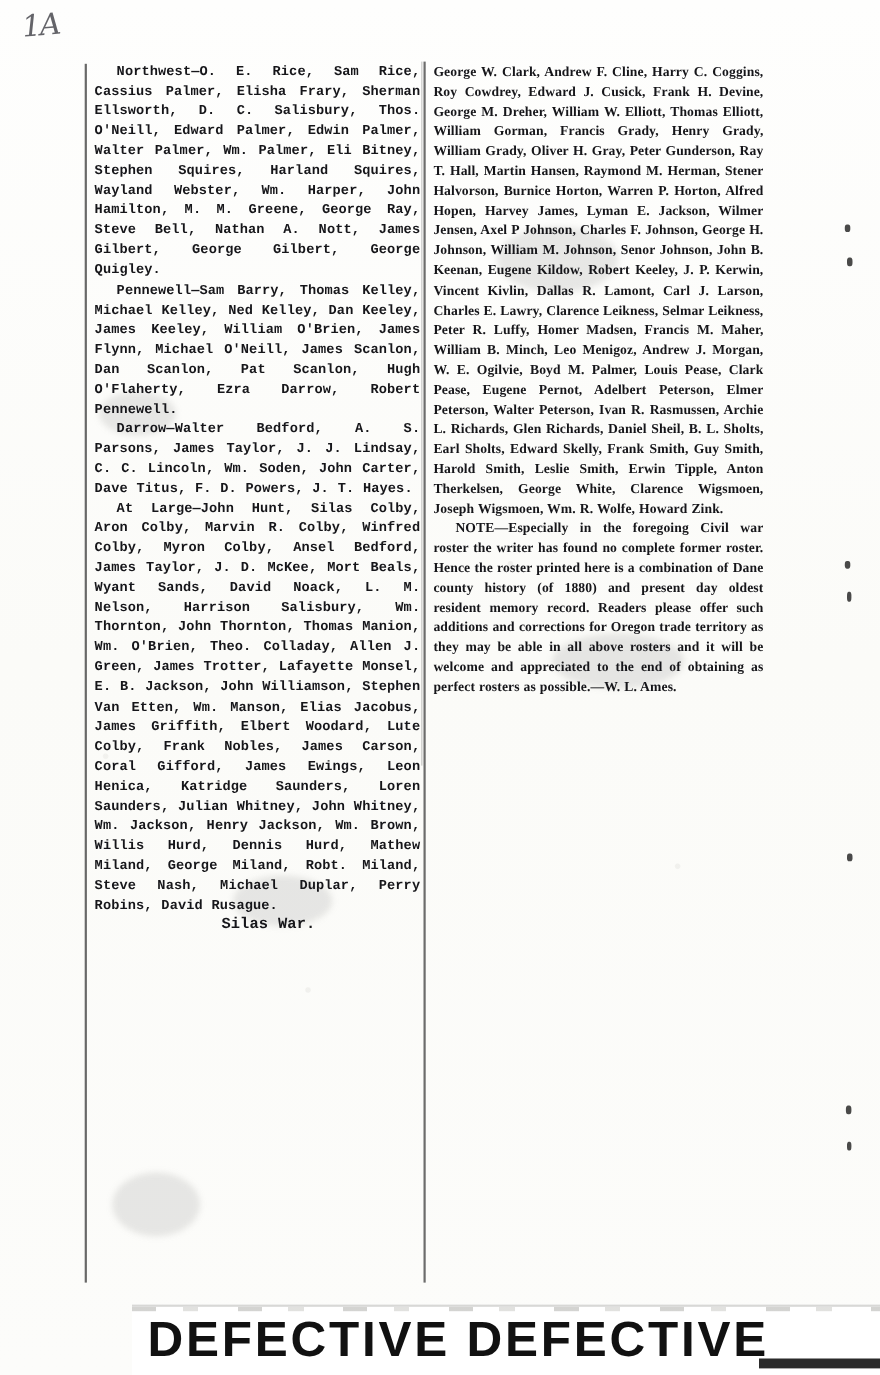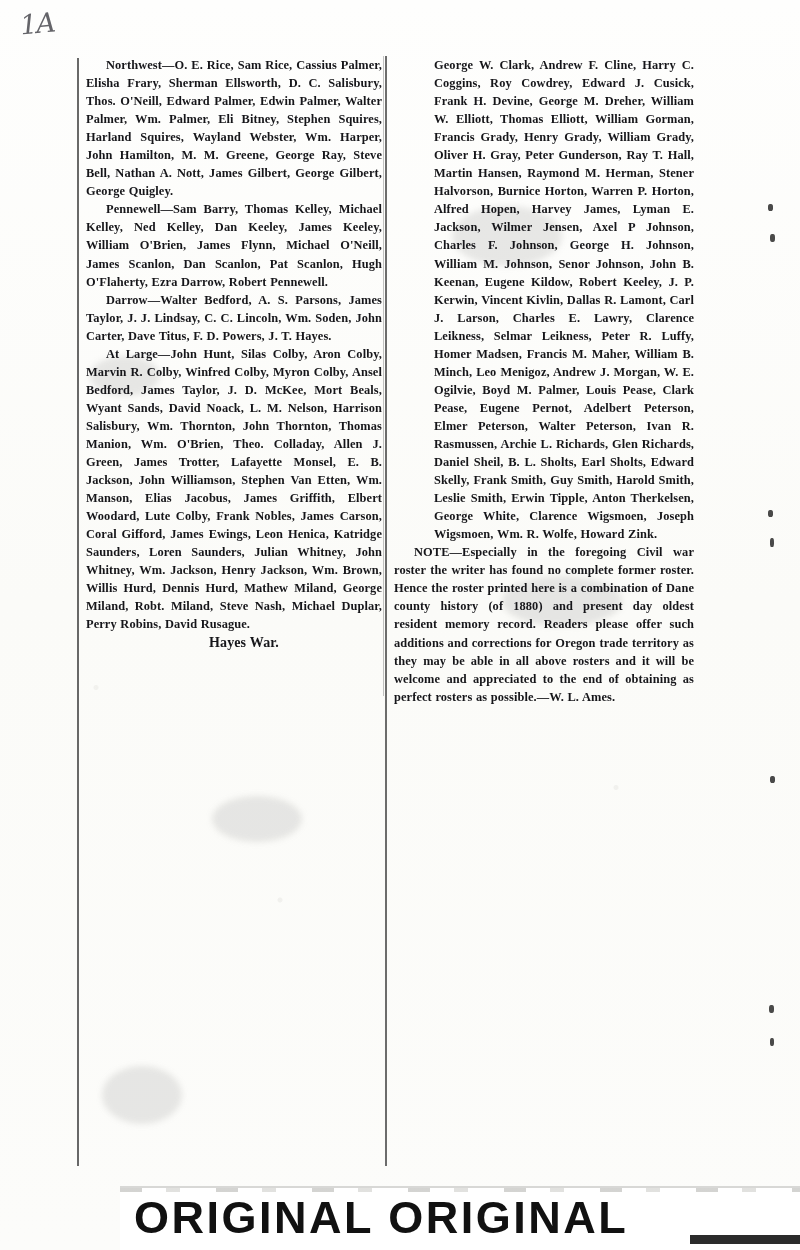--- a/index.html
+++ b/index.html
@@ -82,34 +82,35 @@
     top: 0;
     font-size: 12.4px;
     line-height: 18.05px;
     text-align: justify;
     color: #16161a;
     -webkit-font-smoothing: none;
   }
   #column-1 {
     left: 14px;
     width: 296px;
+    font-family: Liberation Mono, monospace;
   }
   #column-2 {
     left: 322px;
     width: 300px;
     overflow: hidden;
   }
   .column p {
     margin: 0 0 0 0;
     text-indent: 20px;
     font-weight: 700;
     letter-spacing: .1px;
     word-spacing: .4px;
   }
-  .column p.noindent { text-indent: 0; margin-left: 40px; }
+  .column p.noindent { text-indent: 0; }
   .subhead {
     text-align: center;
     font-weight: 700;
     font-size: 14px;
     margin: 6px 0 2px 0;
     text-indent: 0;
     letter-spacing: .2px;
   }
   .lead { font-weight: 700; }
 
@@ -195,21 +196,21 @@
 
       <p><span class="lead">Northwest—</span><span>O. E. Rice, Sam Rice, Cassius Palmer, Elisha Frary, Sherman Ellsworth, D. C. Salisbury, Thos. O'Neill, Edward Palmer, Edwin Palmer, Walter Palmer, Wm. Palmer, Eli Bitney, Stephen Squires, Harland Squires, Wayland Webster, Wm. Harper, John Hamilton, M. M. Greene, George Ray, Steve Bell, Nathan A. Nott, James Gilbert, George Gilbert, George Quigley.</span></p>
 
       <p><span class="lead">Pennewell—</span><span>Sam Barry, Thomas Kelley, Michael Kelley, Ned Kelley, Dan Keeley, James Keeley, William O'Brien, James Flynn, Michael O'Neill, James Scanlon, Dan Scanlon, Pat Scanlon, Hugh O'Flaherty, Ezra Darrow, Robert Pennewell.</span></p>
 
       <p><span class="lead">Darrow—</span><span>Walter Bedford, A. S. Parsons, James Taylor, J. J. Lindsay, C. C. Lincoln, Wm. Soden, John Carter, Dave Titus, F. D. Powers, J. T. Hayes.</span></p>
 
       <p><span class="lead">At Large—</span><span>John Hunt, Silas Colby, Aron Colby, Marvin R. Colby, Winfred Colby, Myron Colby, Ansel Bedford, James Taylor, J. D. McKee, Mort Beals, Wyant Sands, David Noack, L. M. Nelson, Harrison Salisbury, Wm. Thornton, John Thornton, Thomas Manion, Wm. O'Brien, Theo. Colladay, Allen J. Green, James Trotter, Lafayette Monsel, E. B. Jackson, John Williamson, Stephen Van Etten, Wm. Manson, Elias Jacobus, James Griffith, Elbert Woodard, Lute Colby, Frank Nobles, James Carson, Coral Gifford, James Ewings, Leon Henica, Katridge Saunders, Loren Saunders, Julian Whitney, John Whitney, Wm. Jackson, Henry Jackson, Wm. Brown, Willis Hurd, Dennis Hurd, Mathew Miland, George Miland, Robt. Miland, Steve Nash, Michael Duplar, Perry Robins, David Rusague.</span></p>
 
 
-      <p class="subhead">Hayes War.</p>
+      <p class="subhead">Silas War.</p>
 
 
     </div>
 
     <div id="column-2" class="column">
 
       <p class="noindent">George W. Clark, Andrew F. Cline, Harry C. Coggins, Roy Cowdrey, Edward J. Cusick, Frank H. Devine, George M. Dreher, William W. Elliott, Thomas Elliott, William Gorman, Francis Grady, Henry Grady, William Grady, Oliver H. Gray, Peter Gunderson, Ray T. Hall, Martin Hansen, Raymond M. Herman, Stener Halvorson, Burnice Horton, Warren P. Horton, Alfred Hopen, Harvey James, Lyman E. Jackson, Wilmer Jensen, Axel P Johnson, Charles F. Johnson, George H. Johnson, William M. Johnson, Senor Johnson, John B. Keenan, Eugene Kildow, Robert Keeley, J. P. Kerwin, Vincent Kivlin, Dallas R. Lamont, Carl J. Larson, Charles E. Lawry, Clarence Leikness, Selmar Leikness, Peter R. Luffy, Homer Madsen, Francis M. Maher, William B. Minch, Leo Menigoz, Andrew J. Morgan, W. E. Ogilvie, Boyd M. Palmer, Louis Pease, Clark Pease, Eugene Pernot, Adelbert Peterson, Elmer Peterson, Walter Peterson, Ivan R. Rasmussen, Archie L. Richards, Glen Richards, Daniel Sheil, B. L. Sholts, Earl Sholts, Edward Skelly, Frank Smith, Guy Smith, Harold Smith, Leslie Smith, Erwin Tipple, Anton Therkelsen, George White, Clarence Wigsmoen, Joseph Wigsmoen, Wm. R. Wolfe, Howard Zink.</p>
 
       <p><span class="lead">NOTE—</span><span>Especially in the foregoing Civil war roster the writer has found no complete former roster. Hence the roster printed here is a combination of Dane county history (of 1880) and present day oldest resident memory record. Readers please offer such additions and corrections for Oregon trade territory as they may be able in all above rosters and it will be welcome and appreciated to the end of obtaining as perfect rosters as possible.—W. L. Ames.</span></p>
 
@@ -220,17 +221,17 @@
   <div class="speck" style="left:768px; top:204px; width:5px; height:7px;"></div>
   <div class="speck" style="left:770px; top:234px; width:5px; height:8px;"></div>
   <div class="speck" style="left:768px; top:510px; width:5px; height:7px;"></div>
   <div class="speck" style="left:770px; top:538px; width:4px; height:9px;"></div>
   <div class="speck" style="left:770px; top:776px; width:5px; height:7px;"></div>
   <div class="speck" style="left:769px; top:1005px; width:5px; height:8px;"></div>
   <div class="speck" style="left:770px; top:1038px; width:4px; height:8px;"></div>
 
   <div id="banner">
     <div id="banner-top-dashes"></div>
-    <div id="banner-text">ORIGINAL ORIGINAL</div>
+    <div id="banner-text">DEFECTIVE DEFECTIVE</div>
     <div id="banner-bar"></div>
   </div>
 
 </div>
 
 </body></html>

